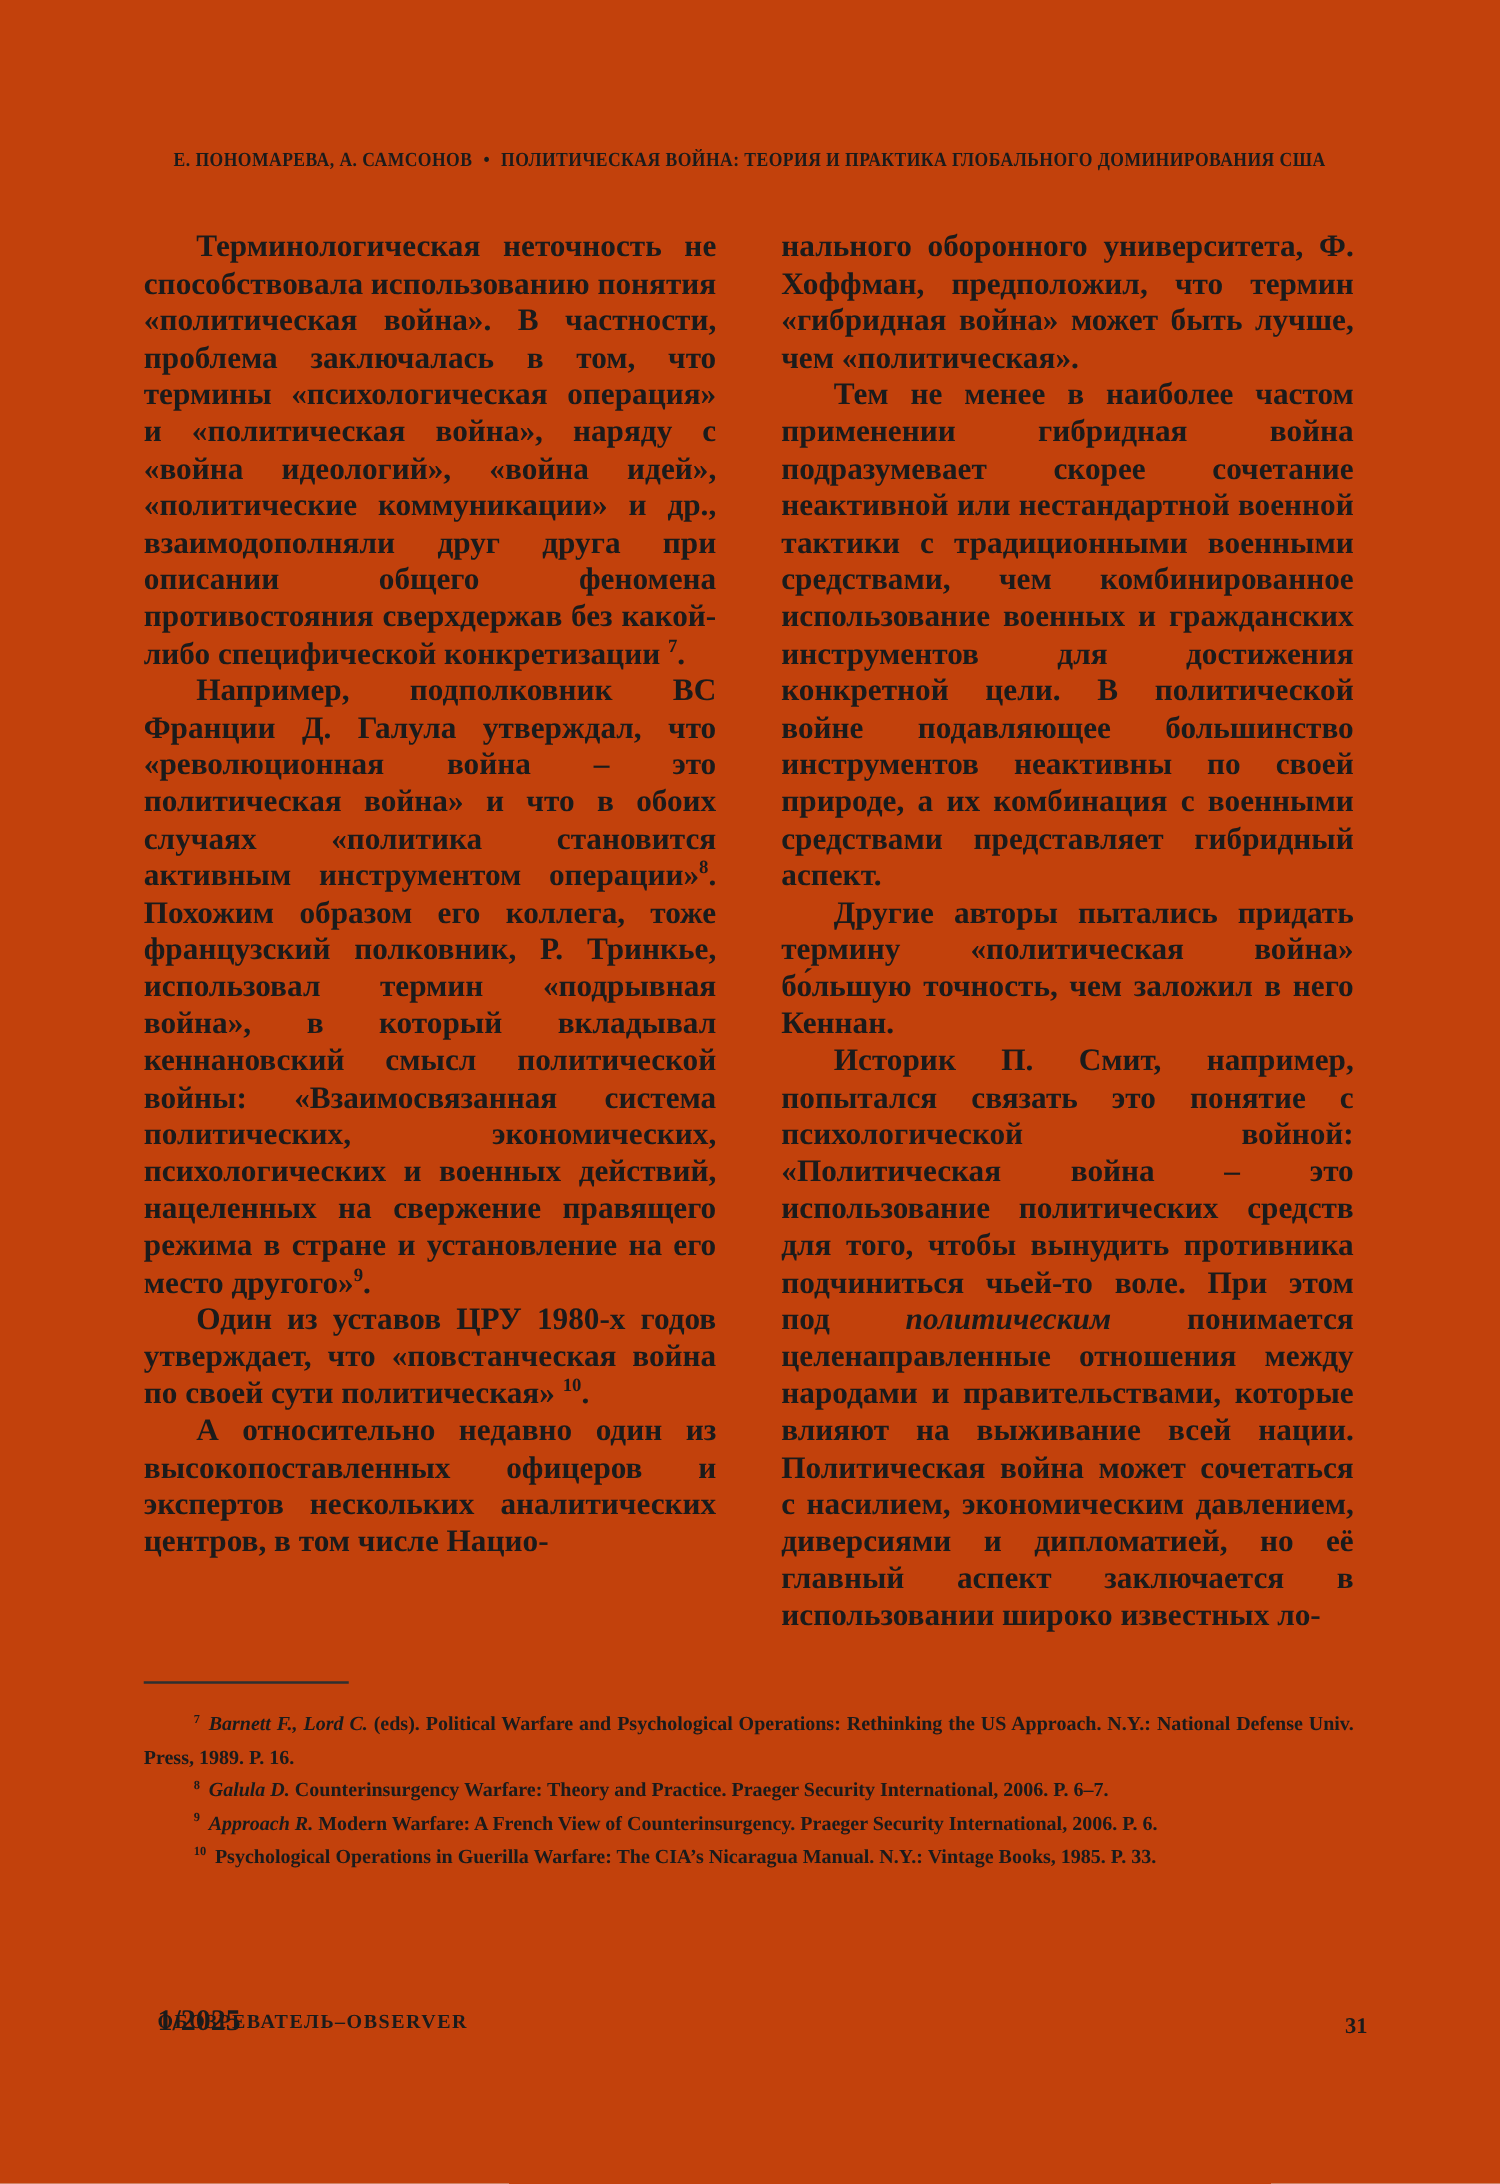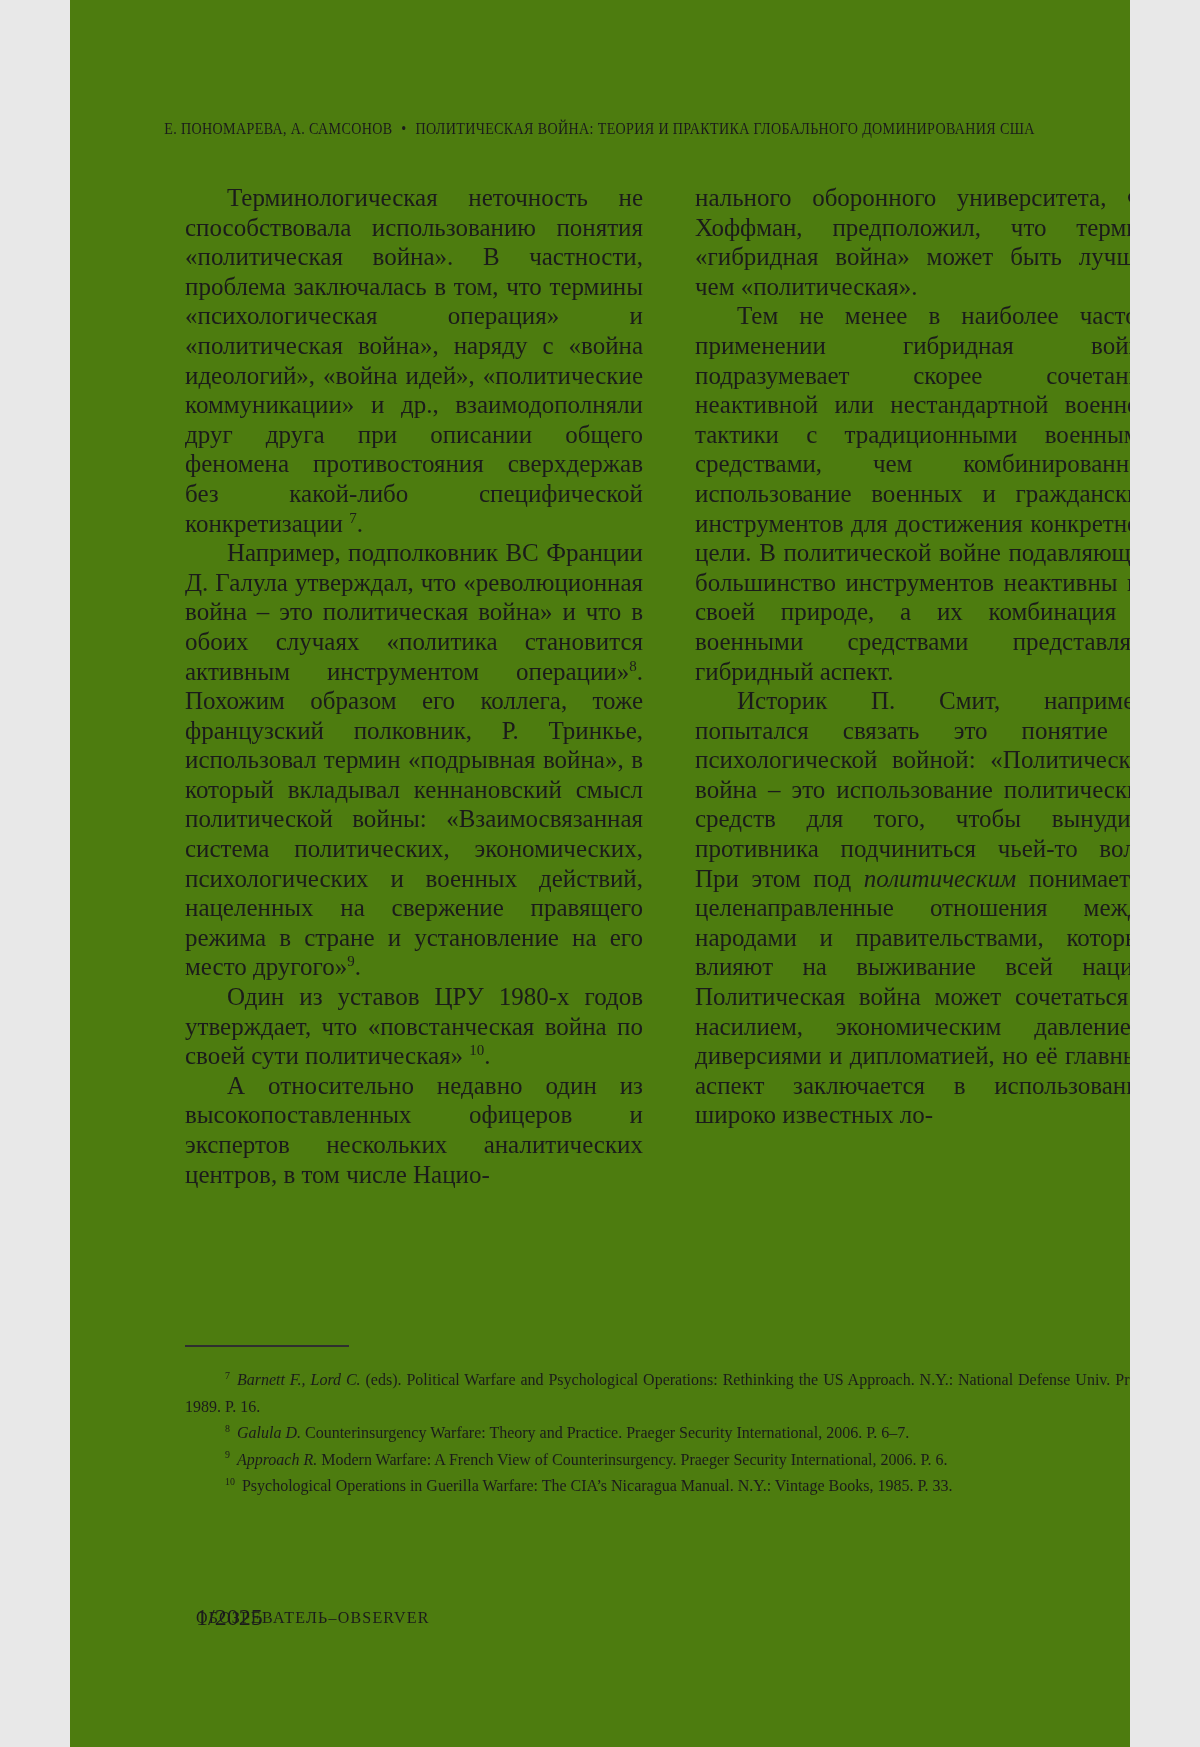--- a/index.html
+++ b/index.html
@@ -1,24 +1,25 @@
 <!DOCTYPE html>
 <html lang="ru"><head>
 <meta charset="utf-8">
 <style>
   html, body { margin: 0; padding: 0; background: #e8e8e8; }
   .page {
     position: relative;
-    width: 1060px;
+    width: 1200px;
     height: 1747px;
     margin: 0 auto;
-    background: #4d7c0f;
+    background: #c2410c;
     font-family: "Liberation Serif", "DejaVu Serif", serif;
     color: #1b1b1b;
     overflow: hidden;
+    font-weight: bold;
   }
 
   
   .running-head {
     position: absolute;
     top: 120px;
     left: 0;
     width: 100%;
     text-align: center;
     white-space: nowrap;
@@ -125,20 +126,21 @@
   <div class="body-columns">
     <div class="col">
       <p class="indent"><span>Терминологическая неточность не способствовала использованию понятия «политическая война». В частности, проблема заключалась в том, что термины «психологическая операция» и «политическая война», наряду с «война идеологий», «война идей», «политические коммуникации» и др., взаимодополняли друг друга при описании общего феномена противостояния сверхдержав без какой-либо специфической конкретизации </span><span class="sup">7</span><span>.</span></p>
       <p class="indent"><span>Например, подполковник ВС Франции Д. Галула утверждал, что «революционная война – это политическая война» и что в обоих случаях «политика становится активным инструментом операции»</span><span class="sup">8</span><span>. Похожим образом его коллега, тоже французский полковник, Р. Тринкье, использовал термин «подрывная война», в который вкладывал кеннановский смысл политической войны: «Взаимосвязанная система политических, экономических, психологических и военных действий, нацеленных на свержение правящего режима в стране и установление на его место другого»</span><span class="sup">9</span><span>.</span></p>
       <p class="indent"><span>Один из уставов ЦРУ 1980-х годов утверждает, что «повстанческая война по своей сути политическая» </span><span class="sup">10</span><span>.</span></p>
       <p class="indent"><span>А относительно недавно один из высокопоставленных офицеров и экспертов нескольких аналитических центров, в том числе Нацио-</span></p>
     </div>
     <div class="col">
       <p><span>нального оборонного университета, Ф. Хоффман, предположил, что термин «гибридная война» может быть лучше, чем «политическая».</span></p>
       <p class="indent"><span>Тем не менее в наиболее частом применении гибридная война подразумевает скорее сочетание неактивной или нестандартной военной тактики с традиционными военными средствами, чем комбинированное использование военных и гражданских инструментов для достижения конкретной цели. В политической войне подавляющее большинство инструментов неактивны по своей природе, а их комбинация с военными средствами представляет гибридный аспект.</span></p>
+      <p class="indent"><span>Другие авторы пытались придать термину «политическая война» бо́льшую точность, чем заложил в него Кеннан.</span></p>
       <p class="indent"><span>Историк П. Смит, например, попытался связать это понятие с психологической войной: «Политическая война – это использование политических средств для того, чтобы вынудить противника подчиниться чьей-то воле. При этом под </span><span class="i">политическим</span><span> понимается целенаправленные отношения между народами и правительствами, которые влияют на выживание всей нации. Политическая война может сочетаться с насилием, экономическим давлением, диверсиями и дипломатией, но её главный аспект заключается в использовании широко известных ло-</span></p>
     </div>
   </div>
 
   <div class="fn-rule"></div>
 
   <div class="footnotes">
     <p class="footnote"><span class="fn-num">7</span><span class="fn-author">Barnett F., Lord C.</span><span> (eds). Political Warfare and Psychological Operations: Rethinking the US Approach. N.Y.: National Defense Univ. Press, 1989. P. 16.</span></p>
     <p class="footnote"><span class="fn-num">8</span><span class="fn-author">Galula D.</span><span> Counterinsurgency Warfare: Theory and Practice. Praeger Security International, 2006. P. 6–7.</span></p>
     <p class="footnote"><span class="fn-num">9</span><span class="fn-author">Approach R.</span><span> Modern Warfare: A French View of Counterinsurgency. Praeger Security International, 2006. P. 6.</span></p>

